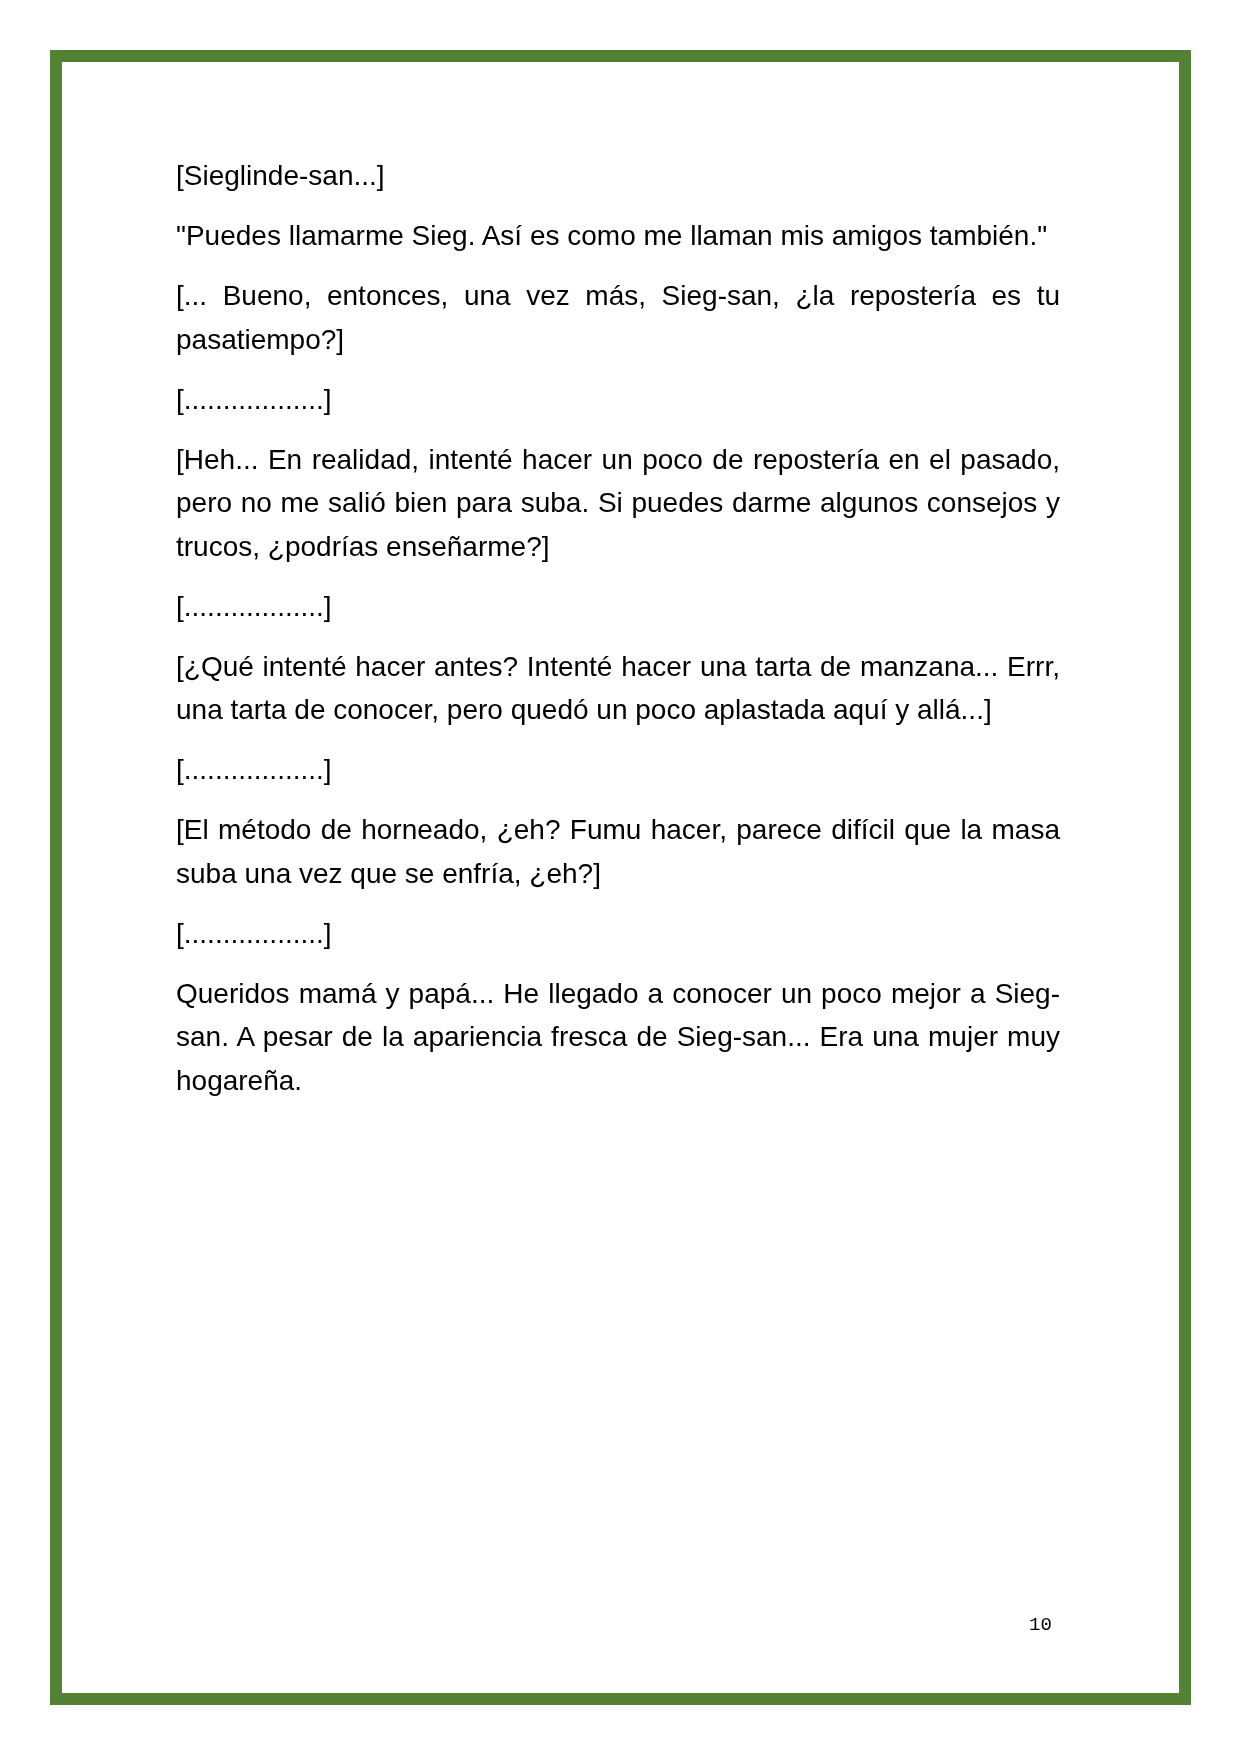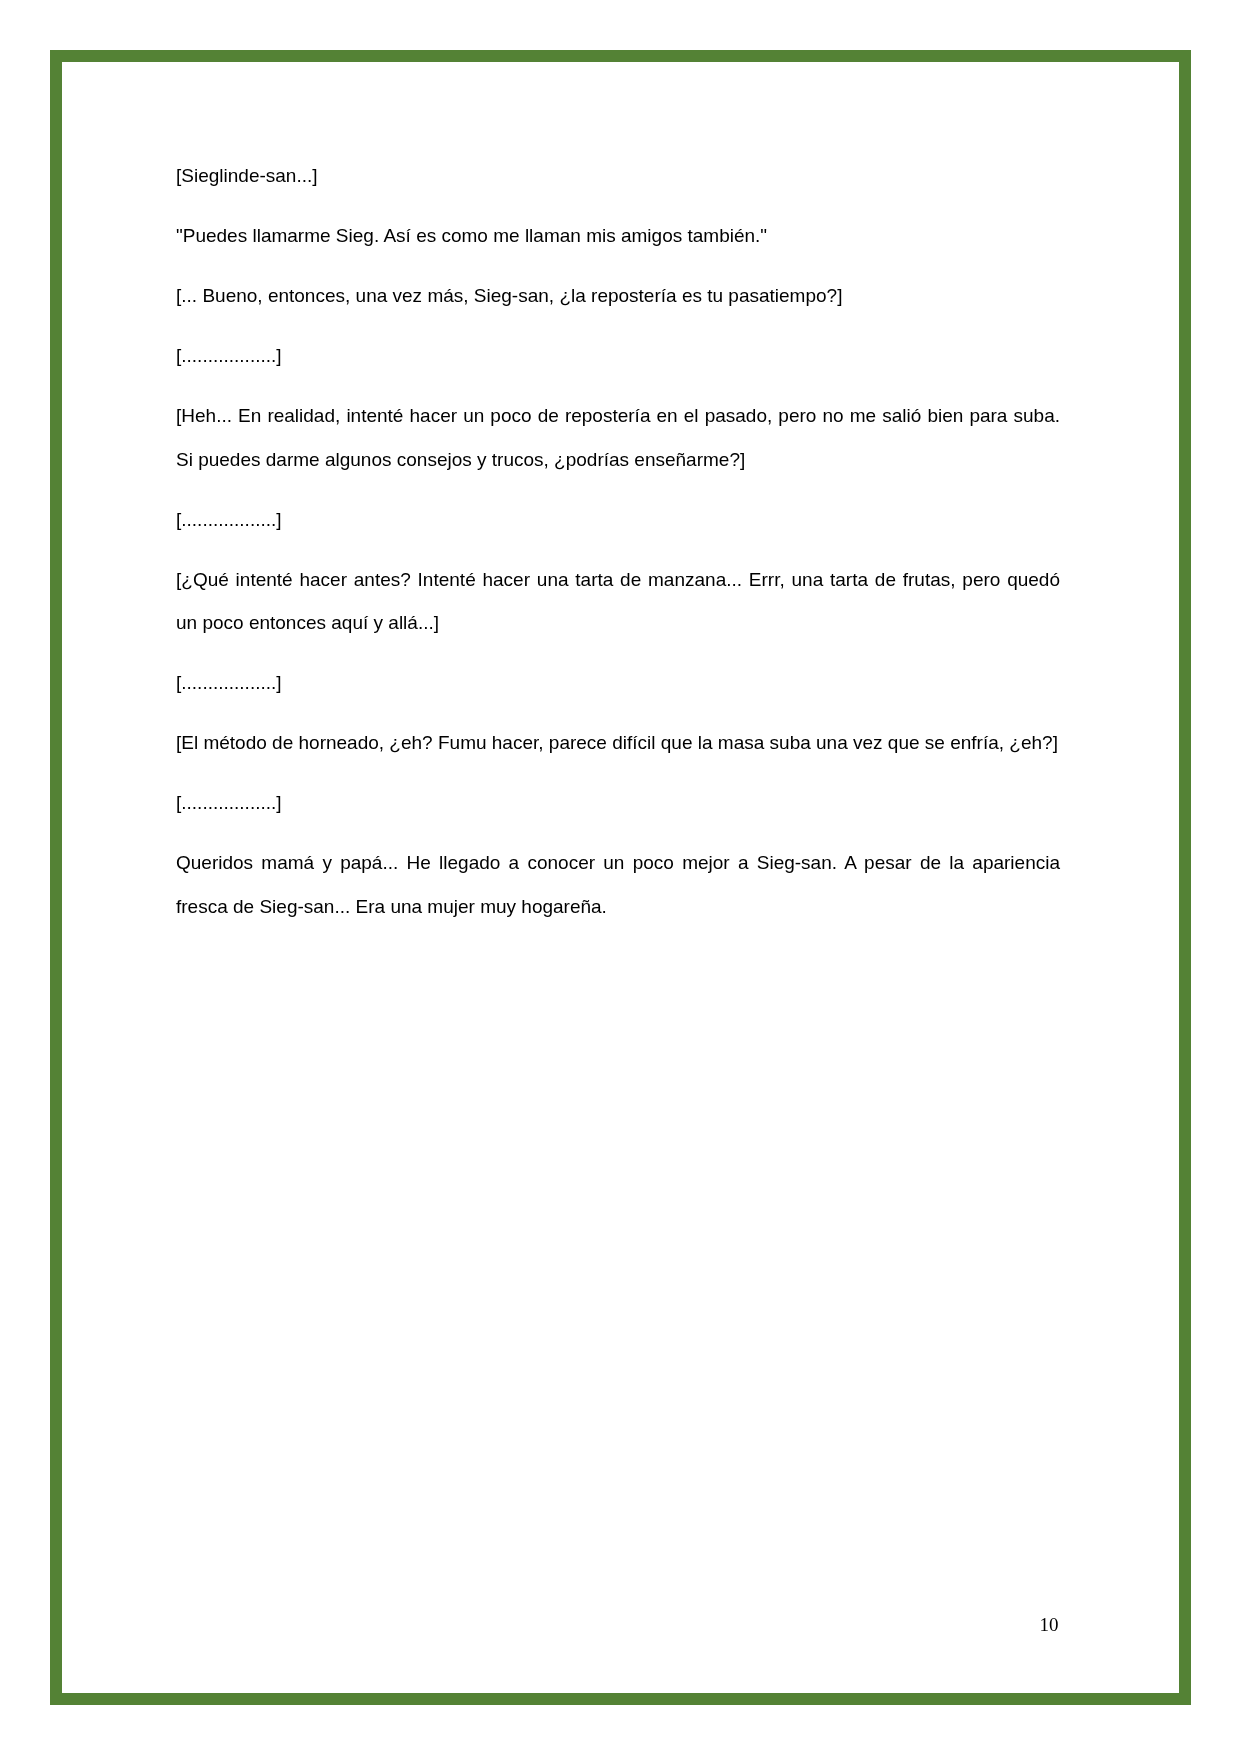--- a/index.html
+++ b/index.html
@@ -3,41 +3,41 @@
 <meta charset="utf-8">
 <style>
   html, body { margin:0; padding:0; background:#ffffff; }
   body { width:1241px; height:1755px; position:relative; overflow:hidden; }
   .frame {
     position:absolute; left:50px; top:50px; width:1141px; height:1655px;
     box-sizing:border-box; border:12px solid #548235;
   }
   .content {
     position:absolute; left:176px; top:154px; width:884px;
-    font-family:"Liberation Sans", sans-serif; font-size:19px; color:#000;
+    font-family:"Liberation Sans", sans-serif; font-size:28px; color:#000;
     line-height:43.5px;
   }
   .para { margin:0 0 16.5px 0; text-align:justify; }
   .page-number {
-    position:absolute; left:1029px; top:1614px; width:40px; text-align:center;
-    font-family:Liberation Serif, serif; font-size:19px; color:#000;
+    position:absolute; left:1029px; top:1614px; width:40px; 
+    font-family:Liberation Mono, monospace; font-size:19px; color:#000;
   }
 </style>
 </head>
 <body>
 
 <div class="frame" style="border-color: rgb(84, 130, 53);"></div>
 
 <div class="content">
   <p class="para">[Sieglinde-san...]</p>
   <p class="para">"Puedes llamarme Sieg. Así es como me llaman mis amigos también."</p>
   <p class="para">[... Bueno, entonces, una vez más, Sieg-san, ¿la repostería es tu pasatiempo?]</p>
   <p class="para">[..................]</p>
   <p class="para">[Heh... En realidad, intenté hacer un poco de repostería en el pasado, pero no me salió bien para suba. Si puedes darme algunos consejos y trucos, ¿podrías enseñarme?]</p>
   <p class="para">[..................]</p>
-  <p class="para">[¿Qué intenté hacer antes? Intenté hacer una tarta de manzana... Errr, una tarta de frutas, pero quedó un poco entonces aquí y allá...]</p>
+  <p class="para">[¿Qué intenté hacer antes? Intenté hacer una tarta de manzana... Errr, una tarta de conocer, pero quedó un poco aplastada aquí y allá...]</p>
   <p class="para">[..................]</p>
   <p class="para">[El método de horneado, ¿eh? Fumu hacer, parece difícil que la masa suba una vez que se enfría, ¿eh?]</p>
   <p class="para">[..................]</p>
   <p class="para">Queridos mamá y papá... He llegado a conocer un poco mejor a Sieg-san. A pesar de la apariencia fresca de Sieg-san... Era una mujer muy hogareña.</p>
 </div>
 
 <div class="page-number">10</div>
 
 </body></html>

